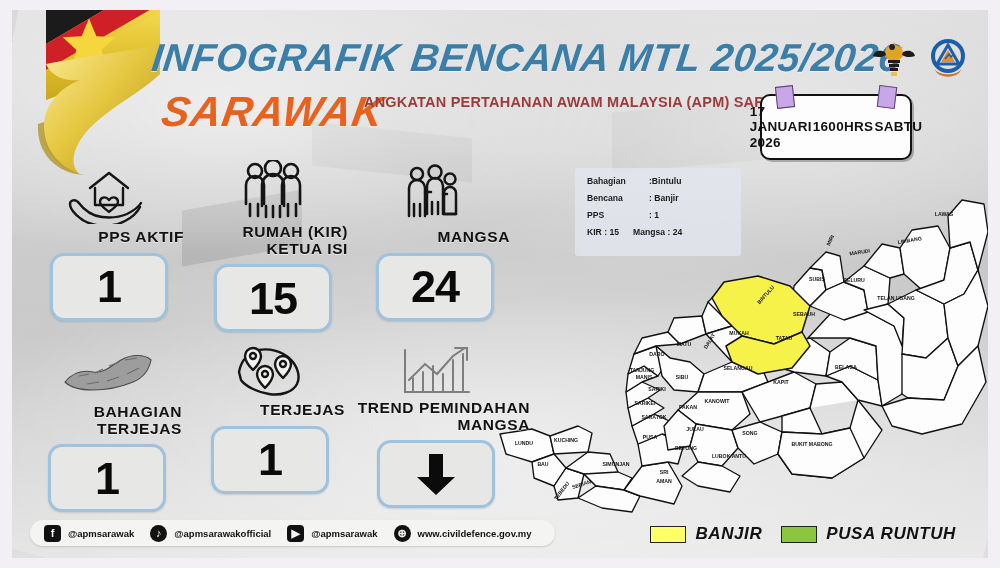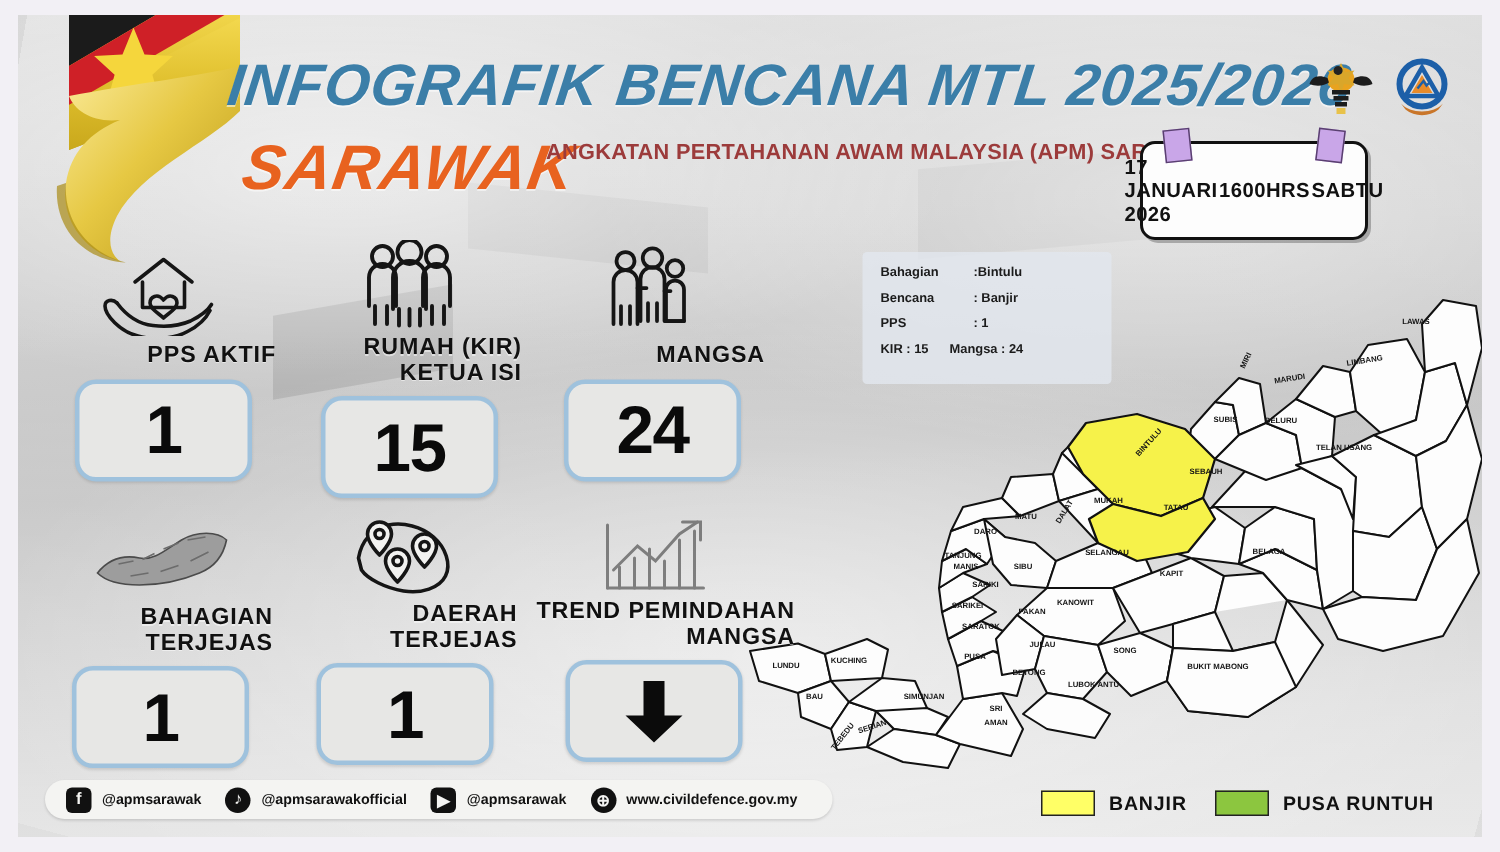--- a/index.html
+++ b/index.html
@@ -74,21 +74,21 @@
   #social{position:absolute;left:18px;bottom:12px;height:26px;background:#f4f4f2;border-radius:13px;
     display:flex;align-items:center;padding:0 14px;gap:7px;box-shadow:0 1px 2px rgba(0,0,0,.15);}
   .sbadge{width:17px;height:17px;background:#111;display:flex;align-items:center;justify-content:center;
     color:#f4f4f2;font-size:11px;font-weight:bold;flex:none;}
   .sbadge.rd{border-radius:50%;}
   .sbadge.rr{border-radius:4px;}
   .shandle{font-size:9.5px;font-weight:bold;color:#111;margin-right:9px;}
 
   #legend{position:absolute;right:22px;bottom:14px;display:flex;align-items:center;gap:9px;}
   .lgswatch{width:34px;height:15px;border:1.6px solid #222;}
-  .lgtext{font-size:13px;font-weight:bold;color:#111;letter-spacing:.6px;margin-right:10px;}
+  .lgtext{font-size:17px;font-weight:bold;color:#111;letter-spacing:.6px;margin-right:10px;font-style:italic;}
 </style>
 </head>
 <body>
 
 <div id="page">
   <div id="poster">
 
     <div class="bg-layer bg-base"></div>
     <div class="bg-layer bg-shacks"></div>
     <div class="bg-roof" style="left:170px;top:190px;width:120px;height:56px;transform:skewY(-10deg);"></div>
@@ -353,21 +353,20 @@
           <path d="M8 30 C10 18 18 10 28 8 C38 6 50 9 58 16 C66 23 70 34 66 42 C62 50 50 54 38 52 C26 50 14 44 10 38 Z"></path>
           <path d="M22 6 a8 8 0 0 1 8 8 c0 6-8 14-8 14 s-8-8-8-14 a8 8 0 0 1 8-8Z" fill="#f2f2f0"></path>
             <circle cx="22" cy="14" r="3"></circle>
           <path d="M52 14 a8 8 0 0 1 8 8 c0 6-8 14-8 14 s-8-8-8-14 a8 8 0 0 1 8-8Z" fill="#f2f2f0"></path>
             <circle cx="52" cy="22" r="3"></circle>
           <path d="M34 24 a8 8 0 0 1 8 8 c0 6-8 14-8 14 s-8-8-8-14 a8 8 0 0 1 8-8Z" fill="#f2f2f0"></path>
             <circle cx="34" cy="32" r="3"></circle>
         </svg>
       </div>
       <div class="lbl">
-        <div>DAERAH</div>
         <div>TERJEJAS</div>
       </div>
       <div class="box">
         <span class="num">1</span>
       </div>
     </div>
 
     <div class="stat two" style="left:330px;top:326px;width:188px;">
       <div class="ico">
         <svg width="78" height="54" viewBox="0 0 78 54" fill="none" stroke="#5d5d5d" stroke-width="2" stroke-linecap="round" opacity=".75">

